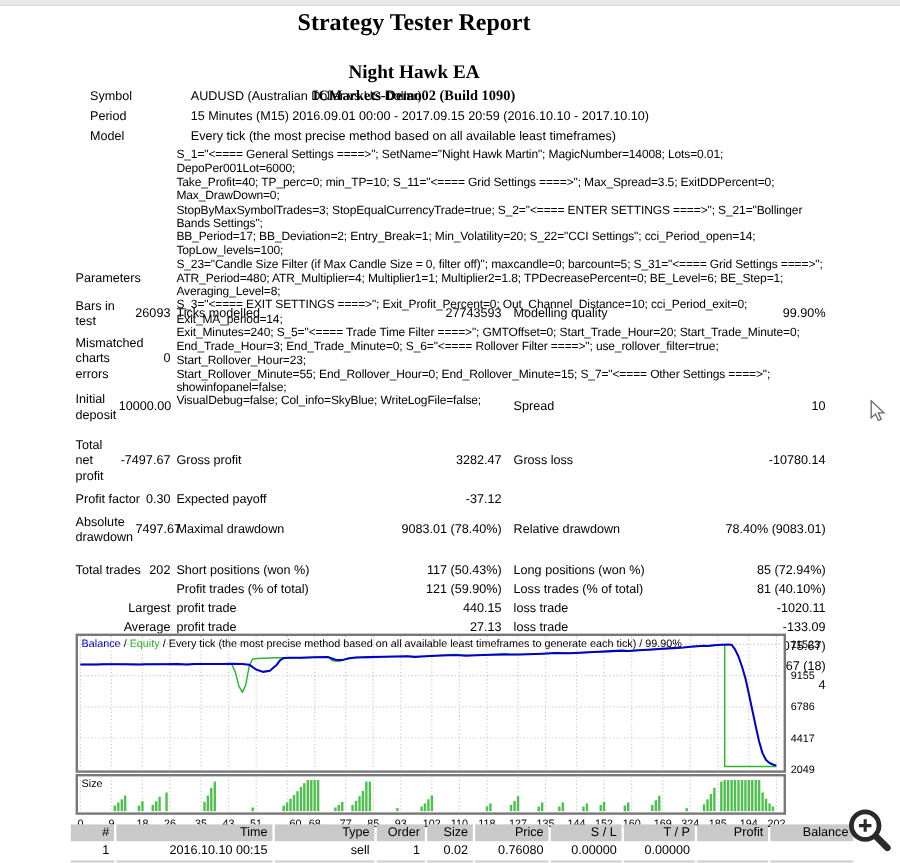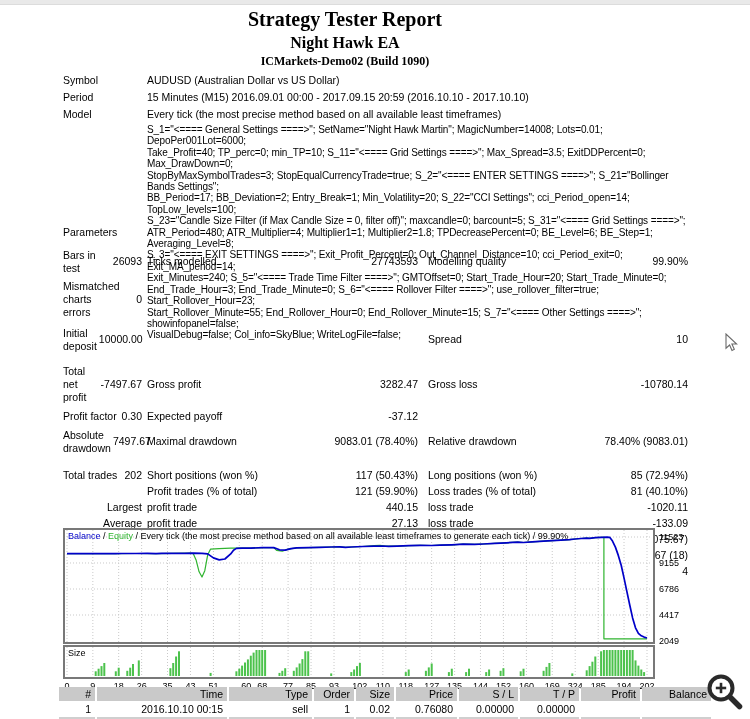--- a/index.html
+++ b/index.html
@@ -5,25 +5,25 @@
   * { margin:0; padding:0; box-sizing:border-box; }
   html,body { width:750px; height:719px; background:#fff; overflow:hidden;
               font-family:"Liberation Sans","DejaVu Sans",sans-serif; color:#000; }
   .page { position:relative; width:750px; height:719px; overflow:hidden; background:#fff; }
 
   .top-strip { position:absolute; left:0; top:0; width:750px; height:5px; background:#e9e9e9; border-bottom:1px solid #dcdcdc; }
 
   .hdr { position:absolute; left:0; top:7px; width:690px; text-align:center;
          font-family:"Liberation Serif","DejaVu Serif",serif; font-weight:bold; }
   .hdr .t1 { font-size:20px; line-height:24px; }
-  .hdr .t2 { font-size:16px; line-height:20px; margin-top:2px; }
+  .hdr .t2 { font-size:16px; line-height:20px; margin-top:20px; }
   .hdr .t3 { font-size:12px; line-height:15px; margin-top:1px; }
 
   .info-block { position:absolute; left:63px; top:72px; width:630px; font-size:10.5px; }
-  .irow { display:flex; line-height:17px; }
+  .irow { display:flex; line-height:17px;margin-left:12px; }
   .ilabel { width:84px; flex:none; }
   .ival { flex:1; }
   .irow-params { display:flex; align-items:center; margin-top:1px; }
   .param-lines { flex:1; font-size:10px; line-height:11.4px; letter-spacing:-0.1px; }
 
   .stats-block { position:absolute; left:63px; top:247px; width:627px; font-size:10.5px; }
   .srow { display:flex; align-items:center; padding:1.5px 0; line-height:13px; }
   .sbox { display:flex; align-items:center; }
   .b1 { width:79px; flex:none; }
   .b2 { width:271px; margin-left:5px; flex:none; }

